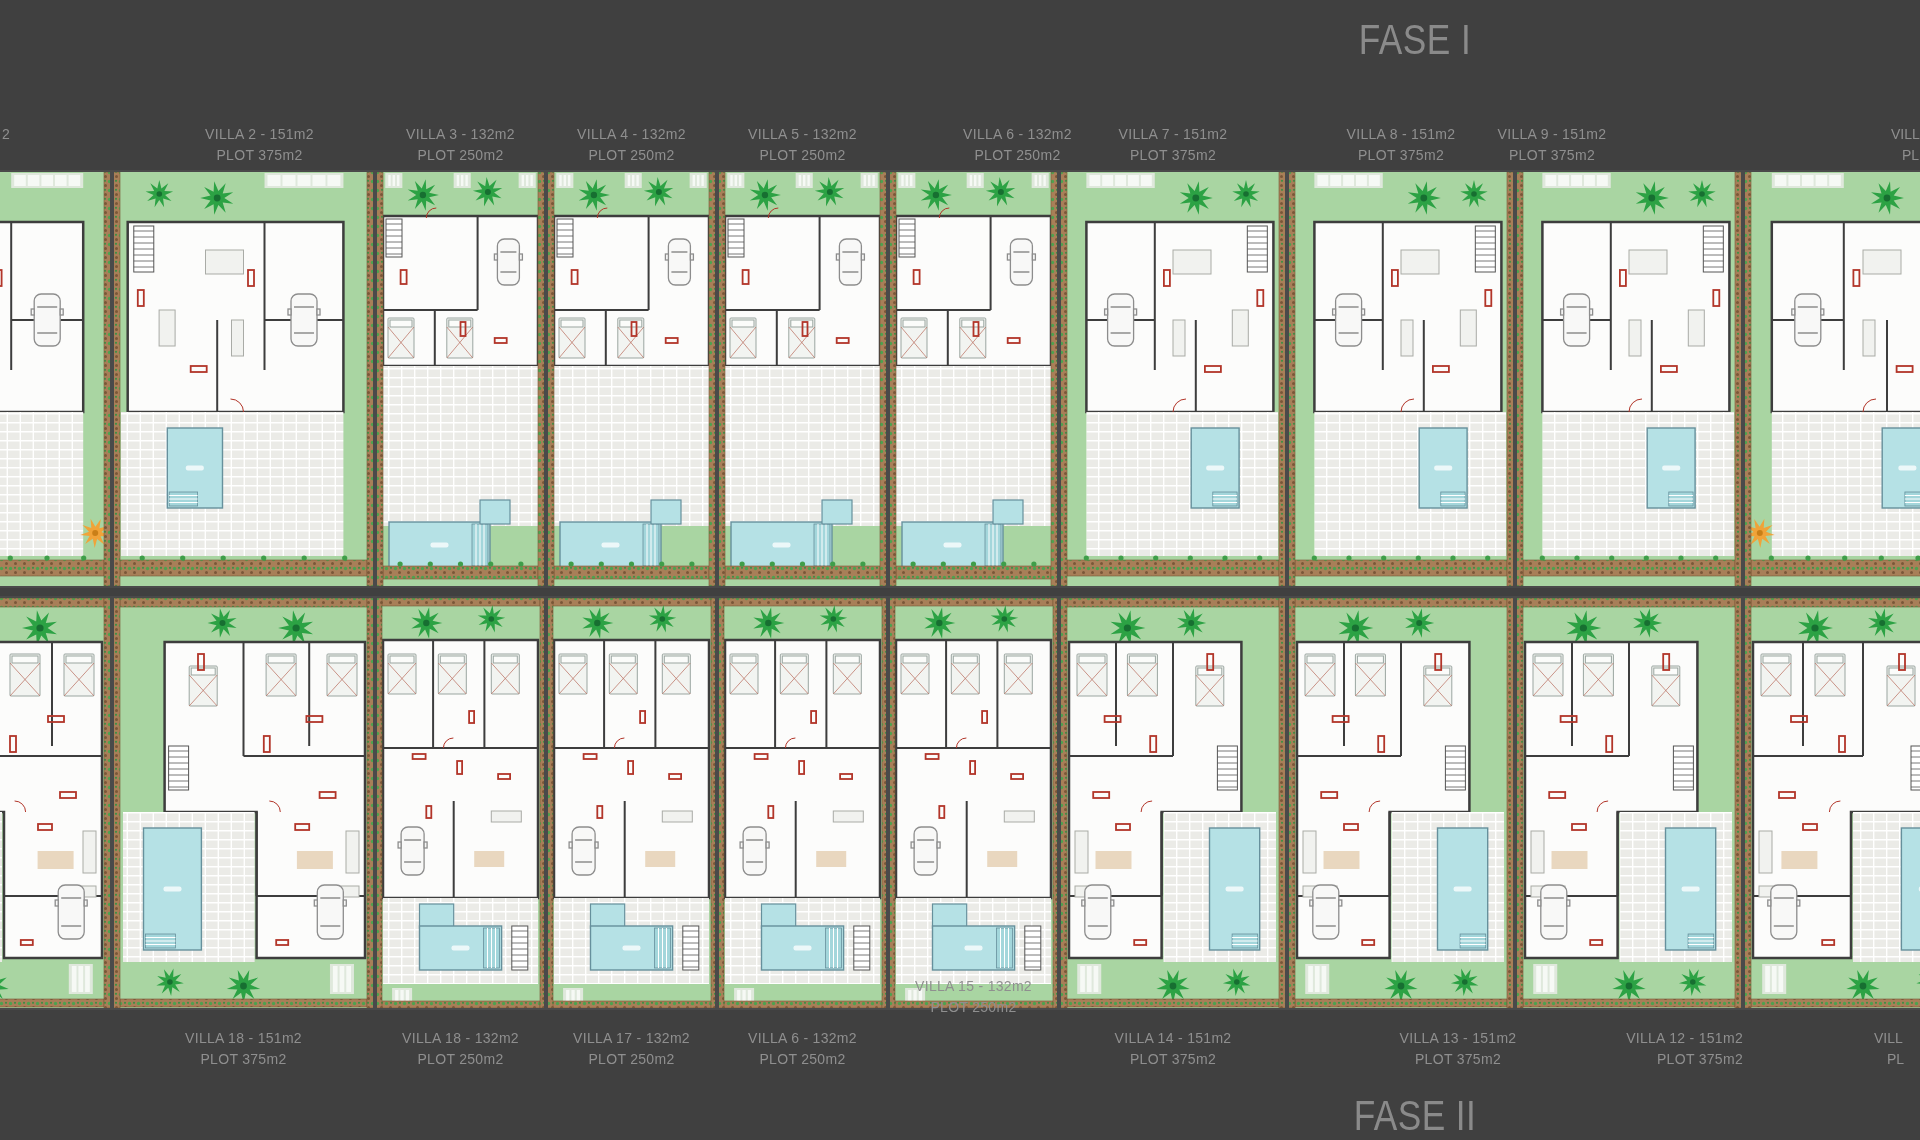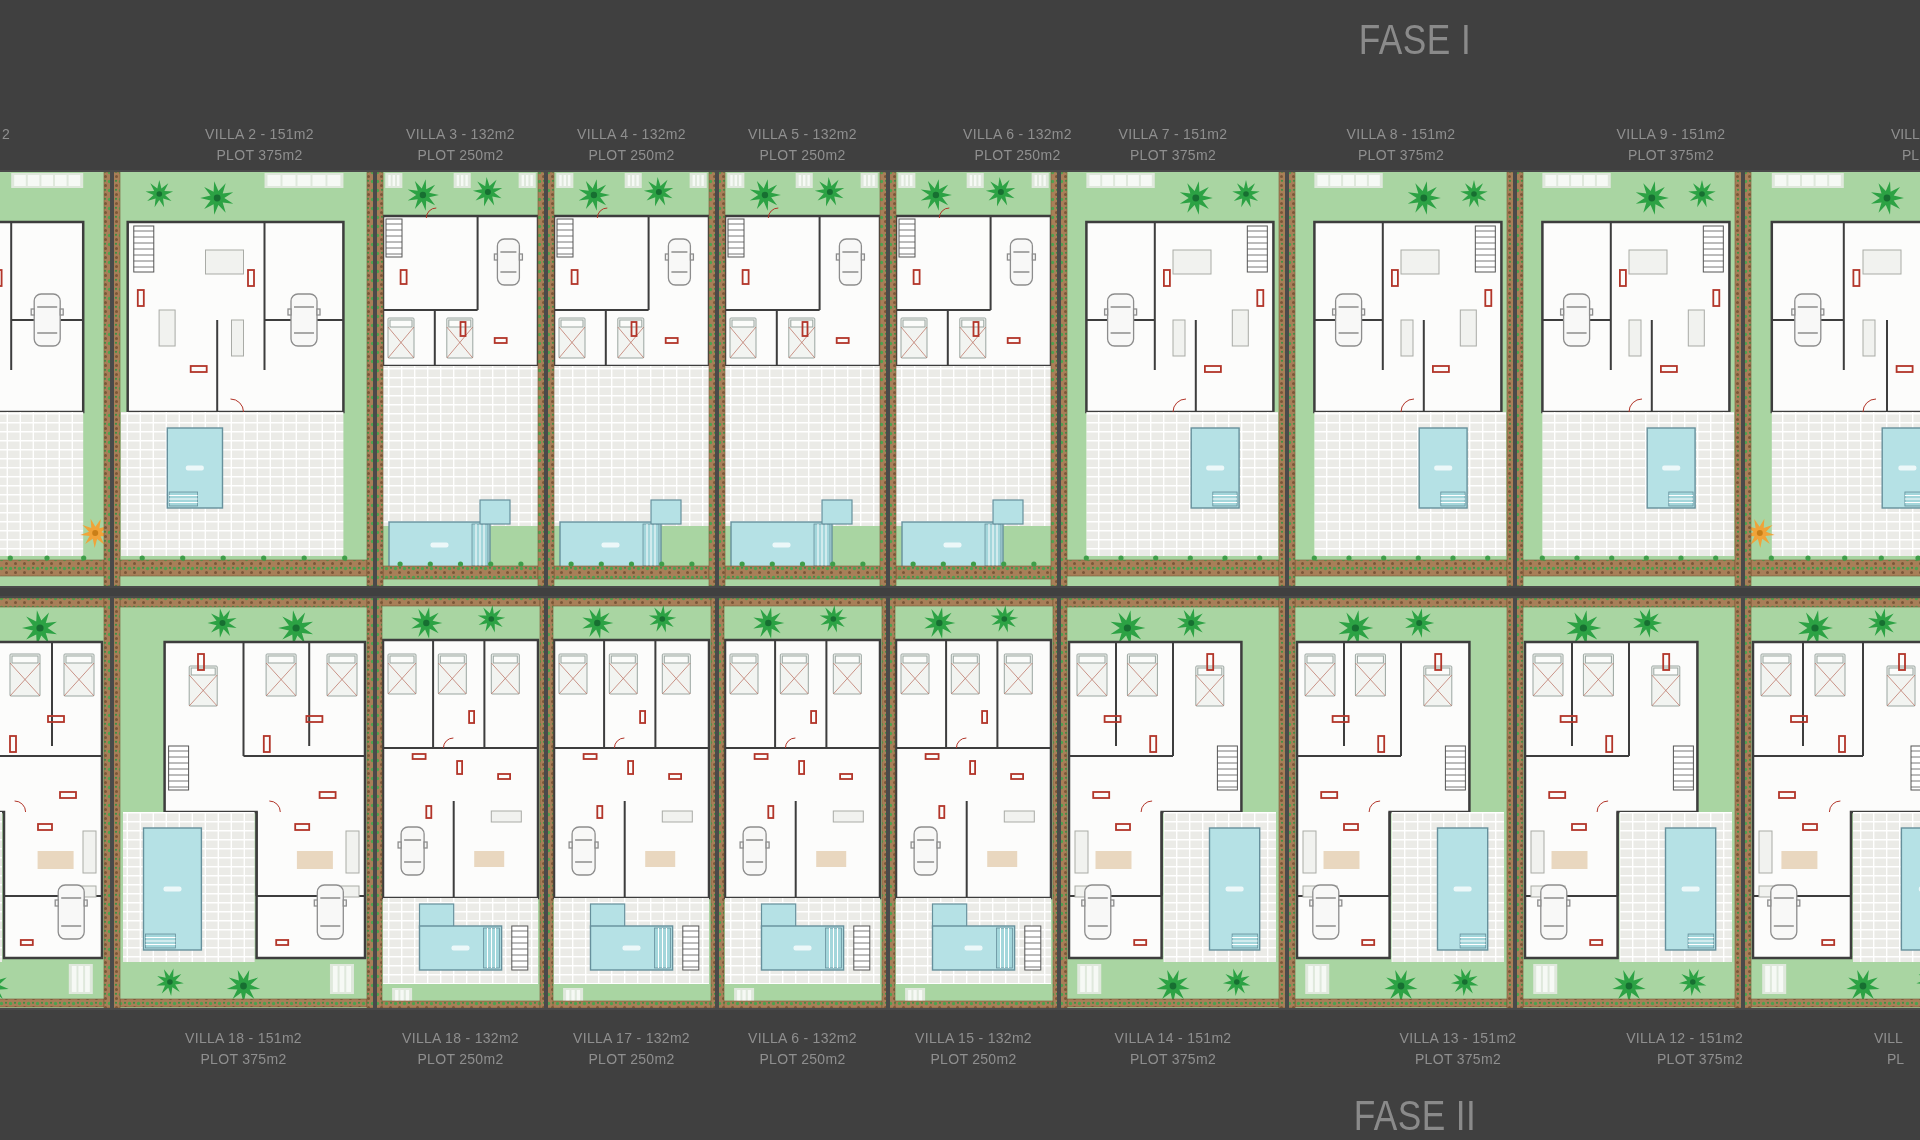--- a/index.html
+++ b/index.html
@@ -1576,41 +1576,41 @@
         <span>PLOT 250m2</span>
       </div>
       <div class="plot-label" style="left: 1059px; top: 124px; width: 228px;">
         <span>VILLA 7 - 151m2</span>
         <span>PLOT 375m2</span>
       </div>
       <div class="plot-label" style="left: 1287px; top: 124px; width: 228px;">
         <span>VILLA 8 - 151m2</span>
         <span>PLOT 375m2</span>
       </div>
-      <div class="plot-label" style="left: 1557px; top: 124px; width: 228px;">
+      <div class="plot-label" style="left: 1438px; top: 124px; width: 228px;">
         <span>VILLA 9 - 151m2</span>
         <span>PLOT 375m2</span>
       </div>
       <div class="plot-label" style="left: 112px; top: 1028px; width: 263px;">
         <span>VILLA 18 - 151m2</span>
         <span>PLOT 375m2</span>
       </div>
       <div class="plot-label" style="left: 375px; top: 1028px; width: 171px;">
         <span>VILLA 18 - 132m2</span>
         <span>PLOT 250m2</span>
       </div>
       <div class="plot-label" style="left: 546px; top: 1028px; width: 171px;">
         <span>VILLA 17 - 132m2</span>
         <span>PLOT 250m2</span>
       </div>
       <div class="plot-label" style="left: 717px; top: 1028px; width: 171px;">
         <span>VILLA 6 - 132m2</span>
         <span>PLOT 250m2</span>
       </div>
-      <div class="plot-label" style="left: 888px; top: 1028px; width: 171px;">
+      <div class="plot-label" style="left: 888px; top: 976px; width: 171px;">
         <span>VILLA 15 - 132m2</span>
         <span>PLOT 250m2</span>
       </div>
       <div class="plot-label" style="left: 1059px; top: 1028px; width: 228px; text-align: center;">
         <span>VILLA 14 - 151m2</span>
         <span>PLOT 375m2</span>
       </div>
       <div class="plot-label" style="left: 1344px; top: 1028px; width: 228px;">
         <span>VILLA 13 - 151m2</span>
         <span>PLOT 375m2</span>

